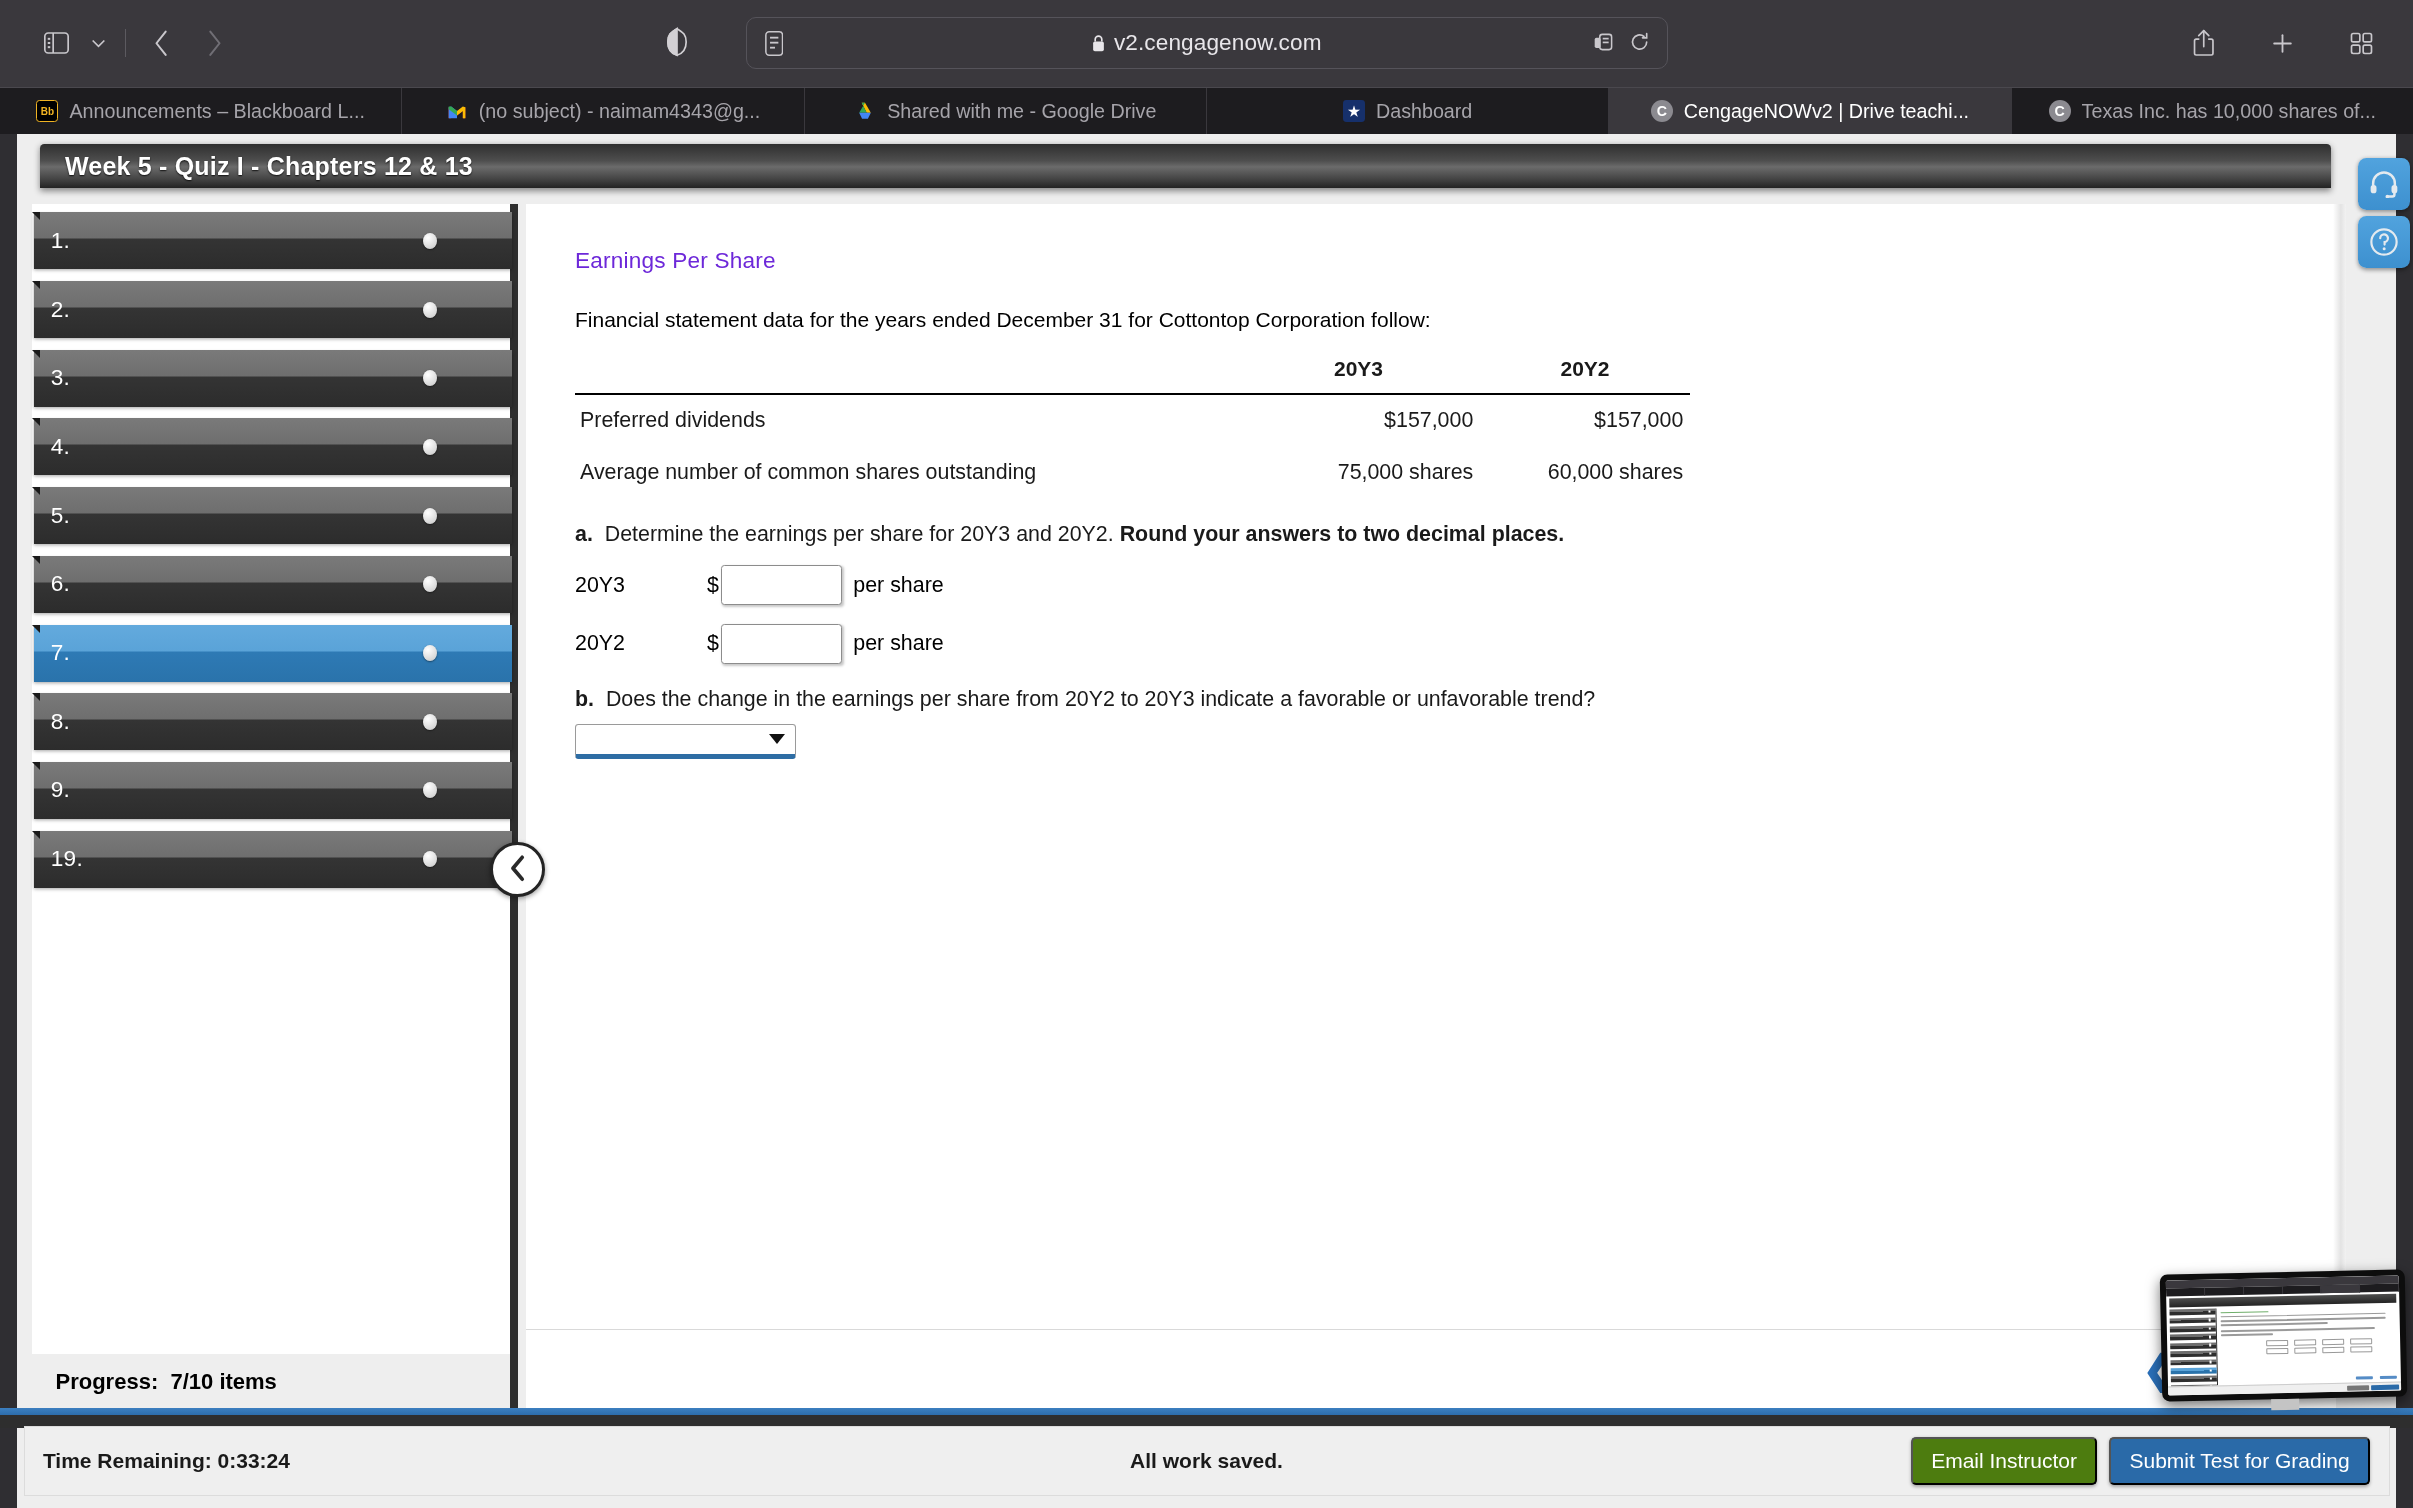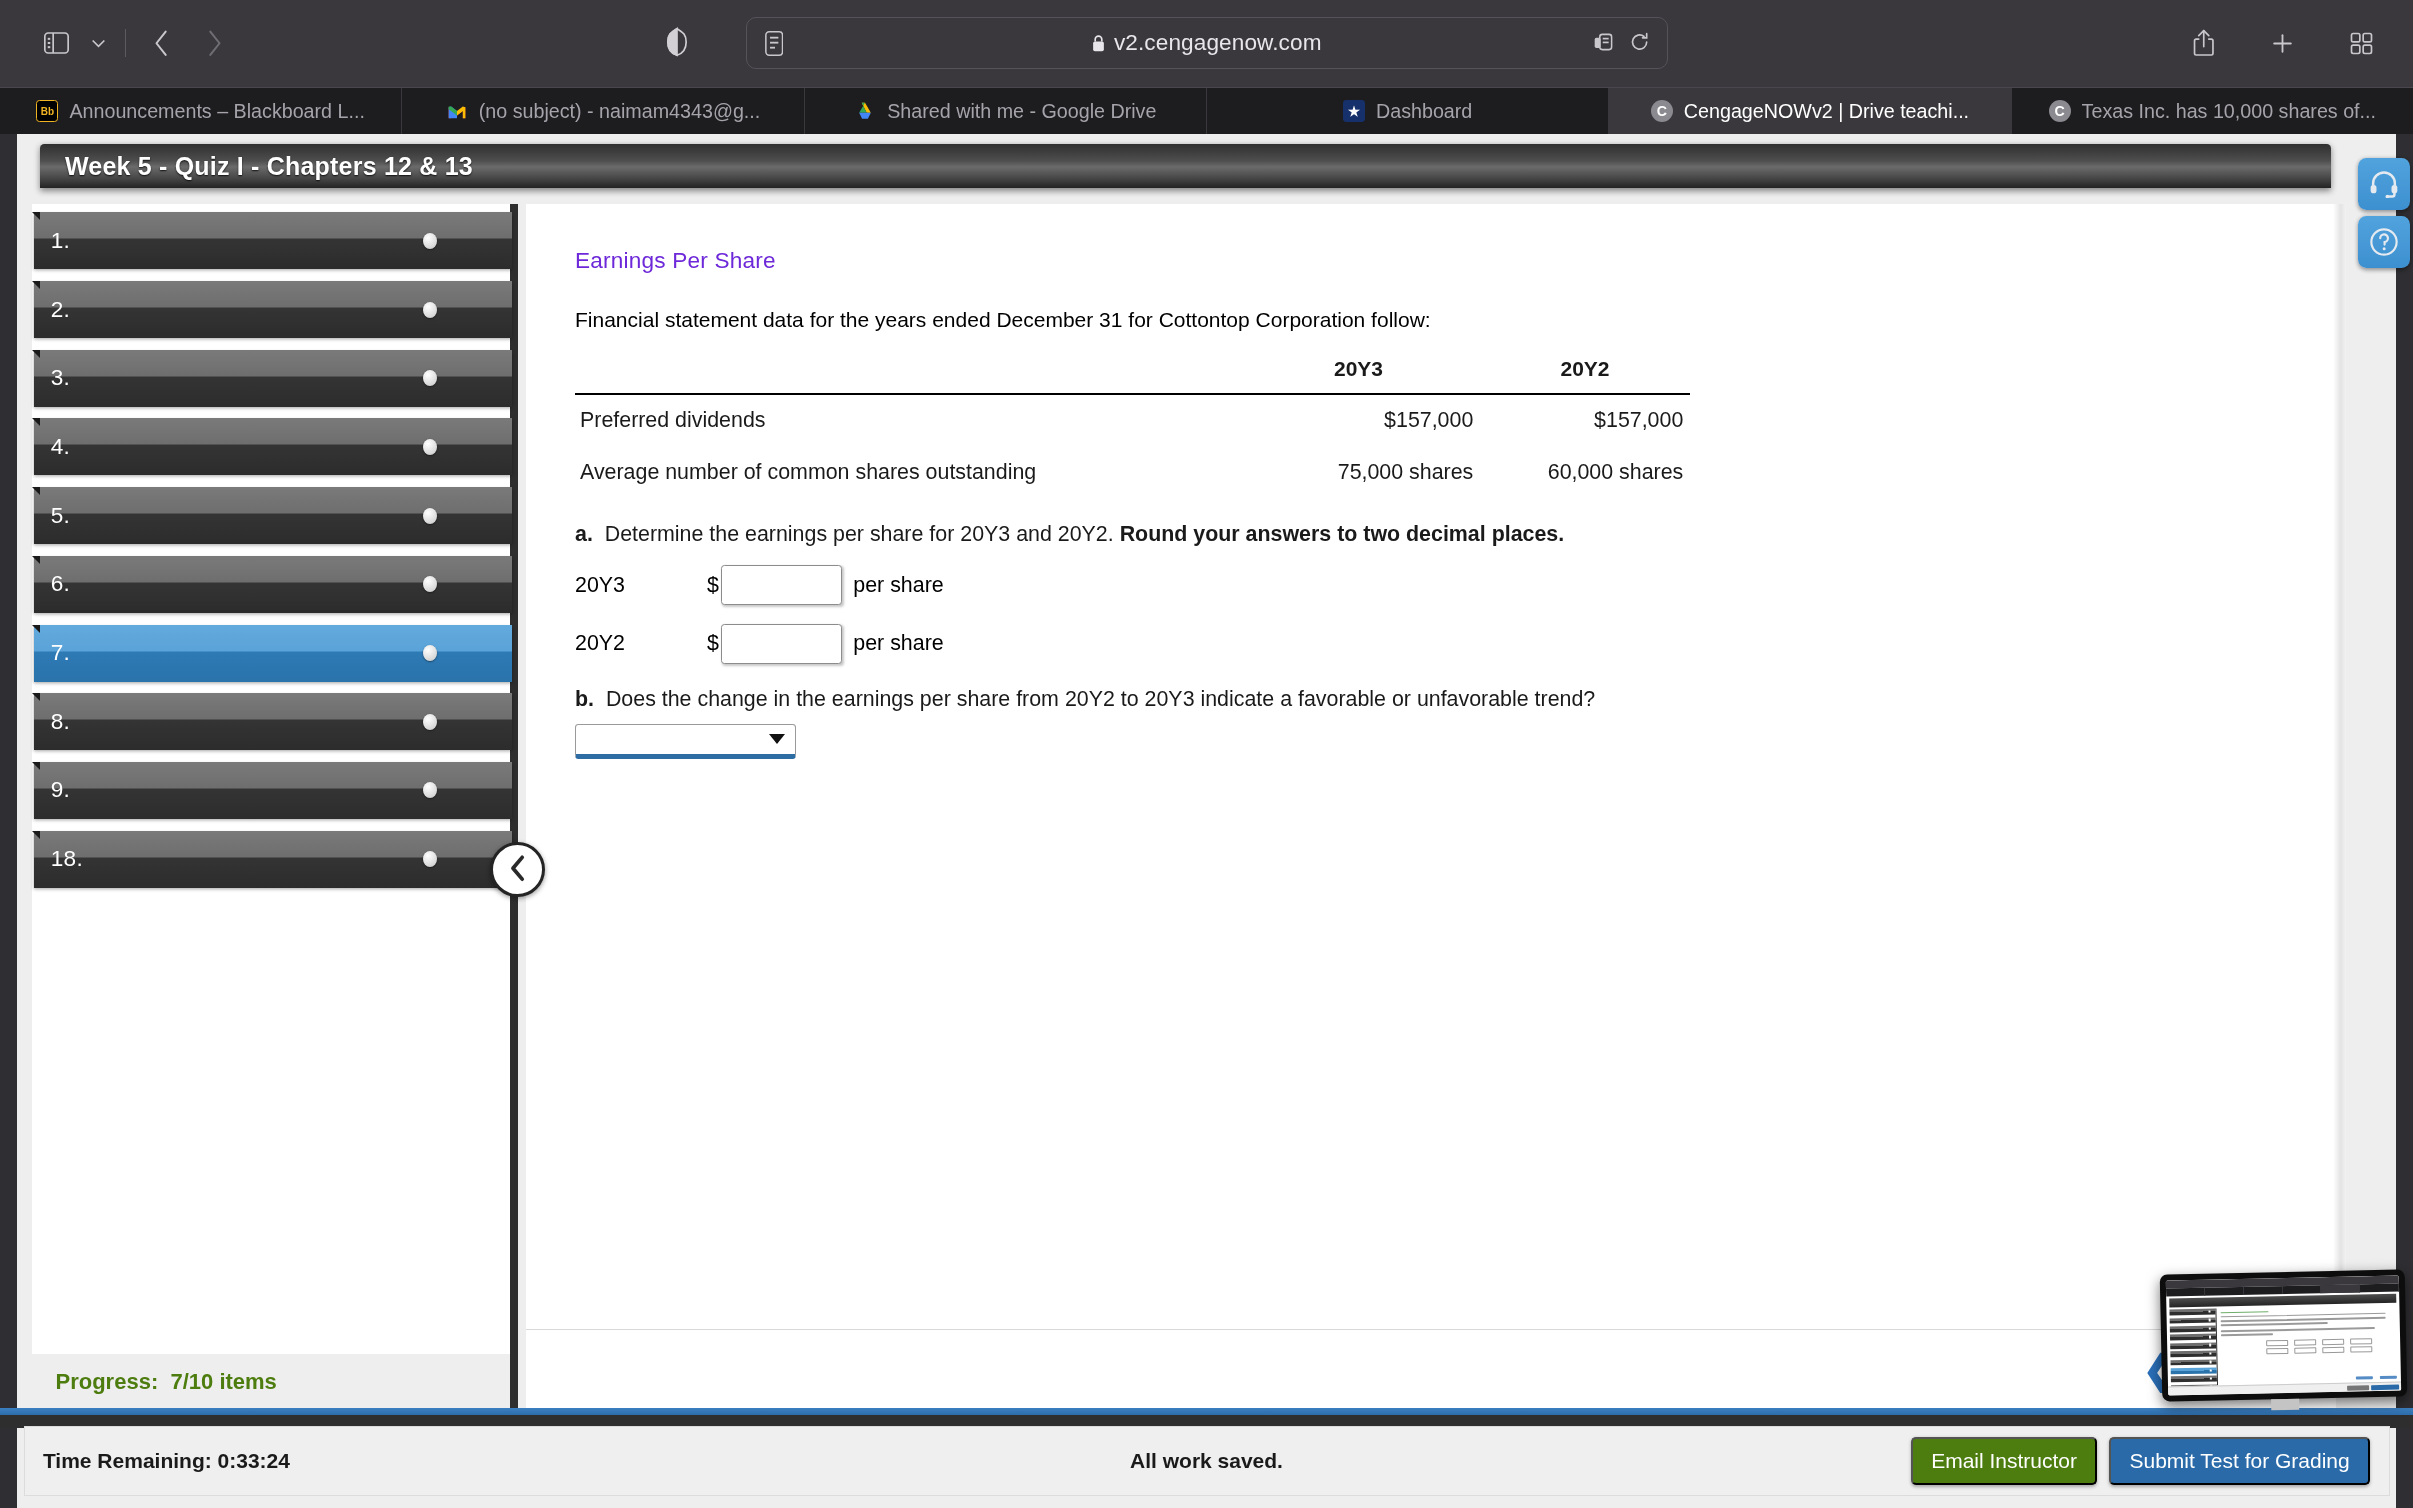--- a/index.html
+++ b/index.html
@@ -146,21 +146,21 @@
   }
 
   
   .progress-bar-area {
     position: absolute; left: 32px; bottom: 99px; width: 486px; height: 55px;
     background: #eeeeee;
     display: flex; align-items: center;
     border-right: 8.4px solid #2e2e2e;
   }
   .progress-text {
-    padding-left: 23.5px; color: #4d7c0f; font-weight: bold; font-size: 22px; text-align: center;
+    padding-left: 23.5px; color: #000000; font-weight: bold; font-size: 22px; text-align: center;
   }
 
   
   .content-pane {
     position: absolute; left: 526px; top: 70px; right: 77px; bottom: 99px;
     background: #ffffff;
     overflow: hidden;
   }
   .content-inner { padding: 44px 0 0 49px; }
   .section-title {
@@ -511,21 +511,21 @@
         </div>
         <div class="nav-item">
           <span class="num">8.</span>
           <span class="dot"></span>
         </div>
         <div class="nav-item">
           <span class="num">9.</span>
           <span class="dot"></span>
         </div>
         <div class="nav-item">
-          <span class="num">18.</span>
+          <span class="num">19.</span>
           <span class="dot"></span>
         </div>
       </div>
     </div>
 
     <div class="collapse-handle">
       <span>
         <svg width="22" height="28.5" viewBox="0 0 26 34" fill="none" stroke="#2a2a2a" stroke-width="4.5" stroke-linecap="round" stroke-linejoin="round">
           <polyline points="18,4 7,17 18,30"></polyline>
         </svg>

